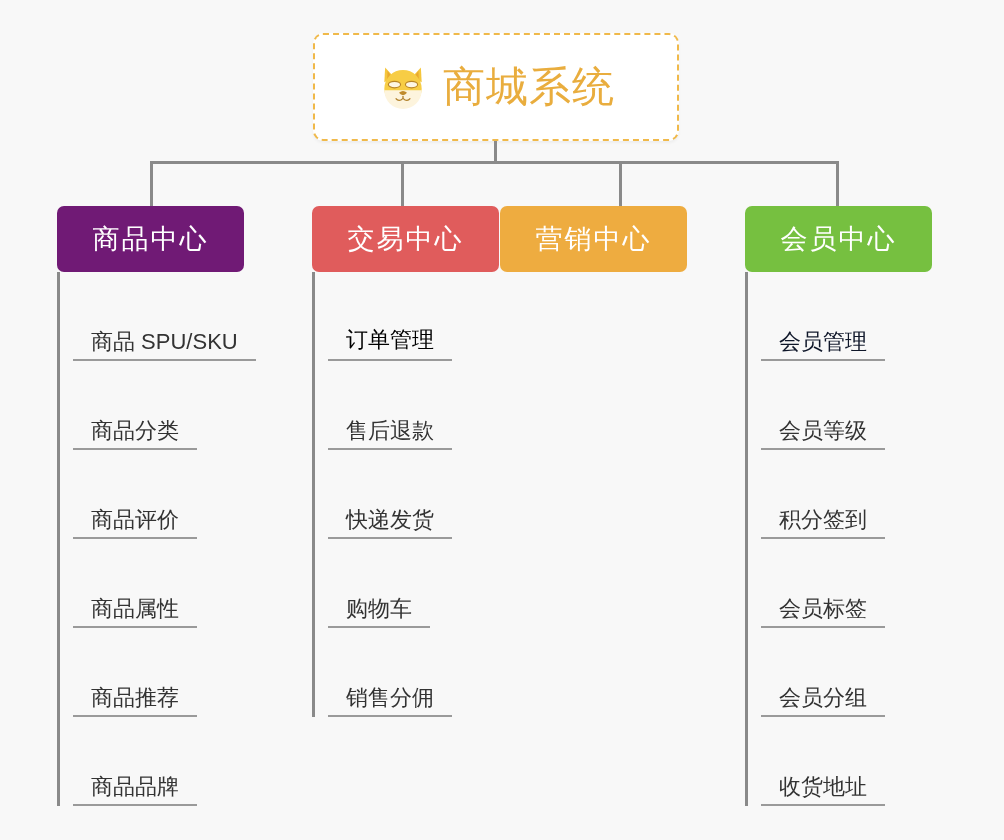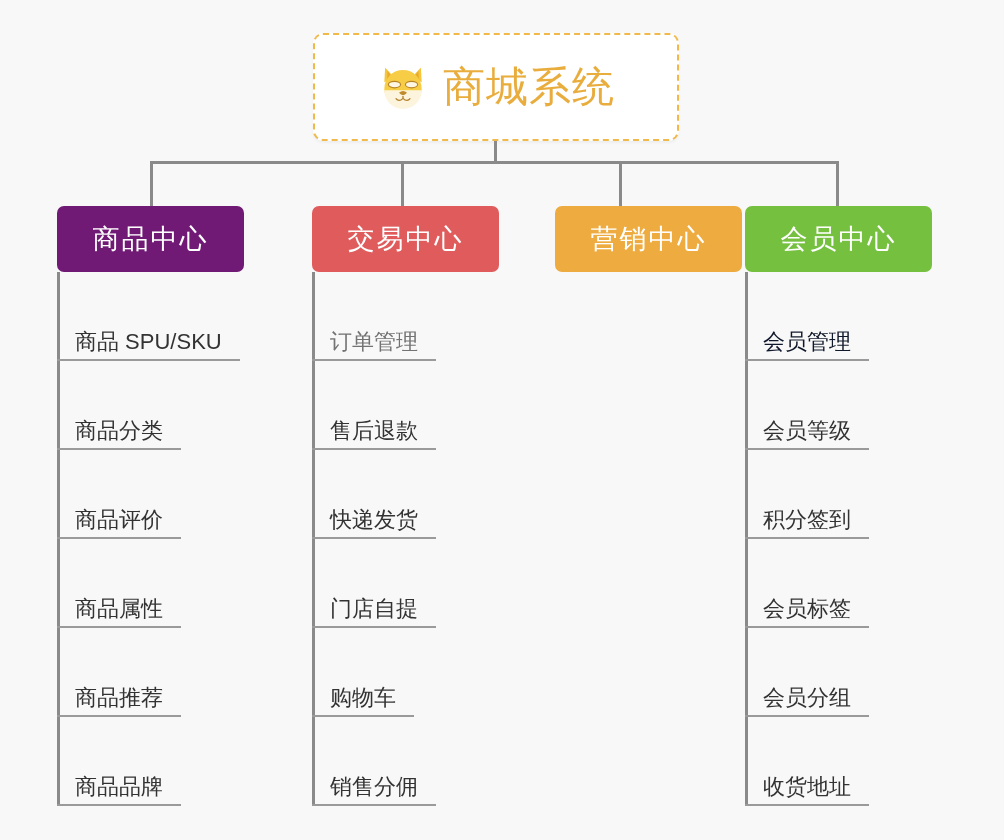--- a/index.html
+++ b/index.html
@@ -89,20 +89,21 @@
     color: #ffffff;
     font-size: 27px;
     letter-spacing: 2px;
     box-sizing: border-box;
   }
 
   
   .col-list {
     position: relative;
     margin-top: 0;
+    padding-left: 16px;
     border-left: 3px solid #8a8a8a;
     box-sizing: border-box;
     width: 100%;
   }
   .col-item {
     height: 89px;
     position: relative;
     display: flex;
     align-items: flex-end;
     box-sizing: border-box;
@@ -171,41 +172,38 @@
       <div class="col-item">
           <span class="col-item-inner" style="border-bottom-color: rgb(154, 154, 154); color: rgb(51, 51, 51);">商品品牌</span>
         </div>
     </div>
   </div>
 
   <div class="col" style="left:312px;">
     <div class="col-head" style="background-color: rgb(224, 92, 92);">交易中心</div>
     <div class="col-list" style="border-left-color: rgb(138, 138, 138);">
       <div class="col-item">
-          <span class="col-item-inner" style="border-bottom-color: rgb(154, 154, 154); color: #737373;">订单管理</span>
+          <span class="col-item-inner" style="border-bottom-color: rgb(154, 154, 154); color: #000000; font-family: Liberation Mono, monospace;">订单管理</span>
         </div>
       <div class="col-item">
           <span class="col-item-inner" style="border-bottom-color: rgb(154, 154, 154); color: rgb(51, 51, 51);">售后退款</span>
         </div>
       <div class="col-item">
           <span class="col-item-inner" style="border-bottom-color: rgb(154, 154, 154); color: rgb(51, 51, 51);">快递发货</span>
         </div>
       <div class="col-item">
-          <span class="col-item-inner" style="border-bottom-color: rgb(154, 154, 154); color: rgb(51, 51, 51);">门店自提</span>
-        </div>
-      <div class="col-item">
           <span class="col-item-inner" style="border-bottom-color: rgb(154, 154, 154); color: rgb(51, 51, 51);">购物车</span>
         </div>
       <div class="col-item">
           <span class="col-item-inner" style="border-bottom-color: rgb(154, 154, 154); color: rgb(51, 51, 51);">销售分佣</span>
         </div>
     </div>
   </div>
 
-  <div class="col" style="left:555px;">
+  <div class="col" style="left:500px;">
     <div class="col-head" style="background-color: rgb(238, 172, 64);">营销中心</div>
   </div>
 
   <div class="col" style="left:745px;">
     <div class="col-head" style="background-color: rgb(118, 192, 64); text-align: center;">会员中心</div>
     <div class="col-list" style="border-left-color: rgb(138, 138, 138);">
       <div class="col-item">
           <span class="col-item-inner" style="border-bottom-color: rgb(154, 154, 154); color: #0f172a;">会员管理</span>
         </div>
       <div class="col-item">

